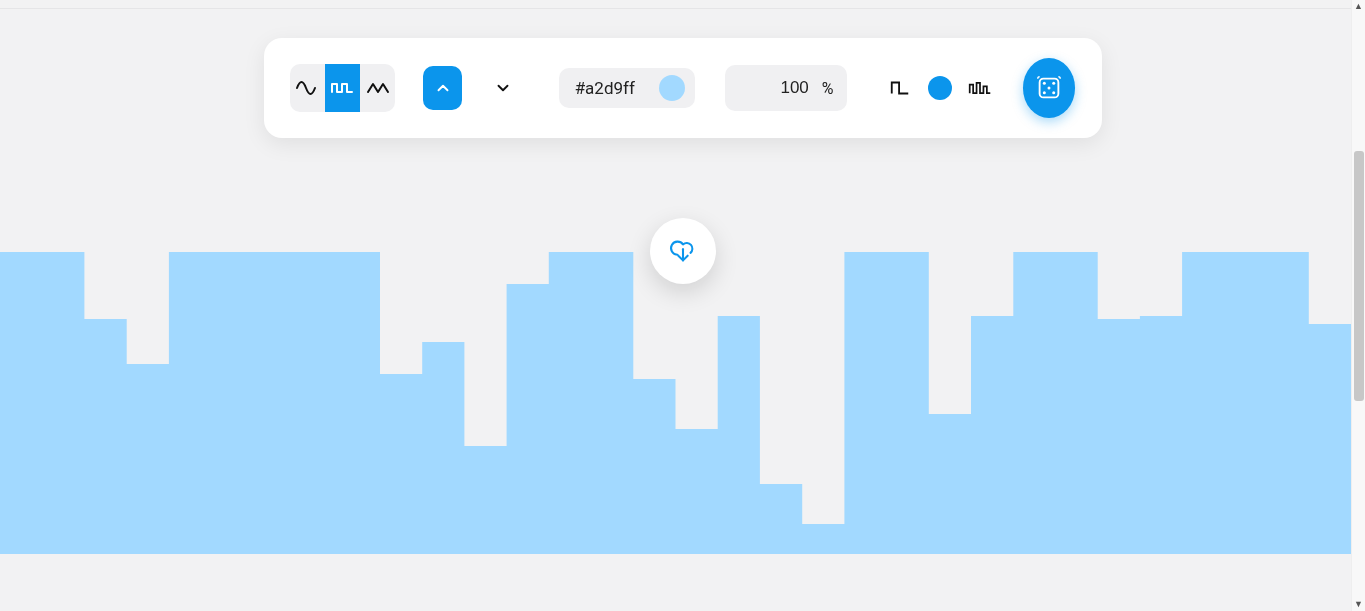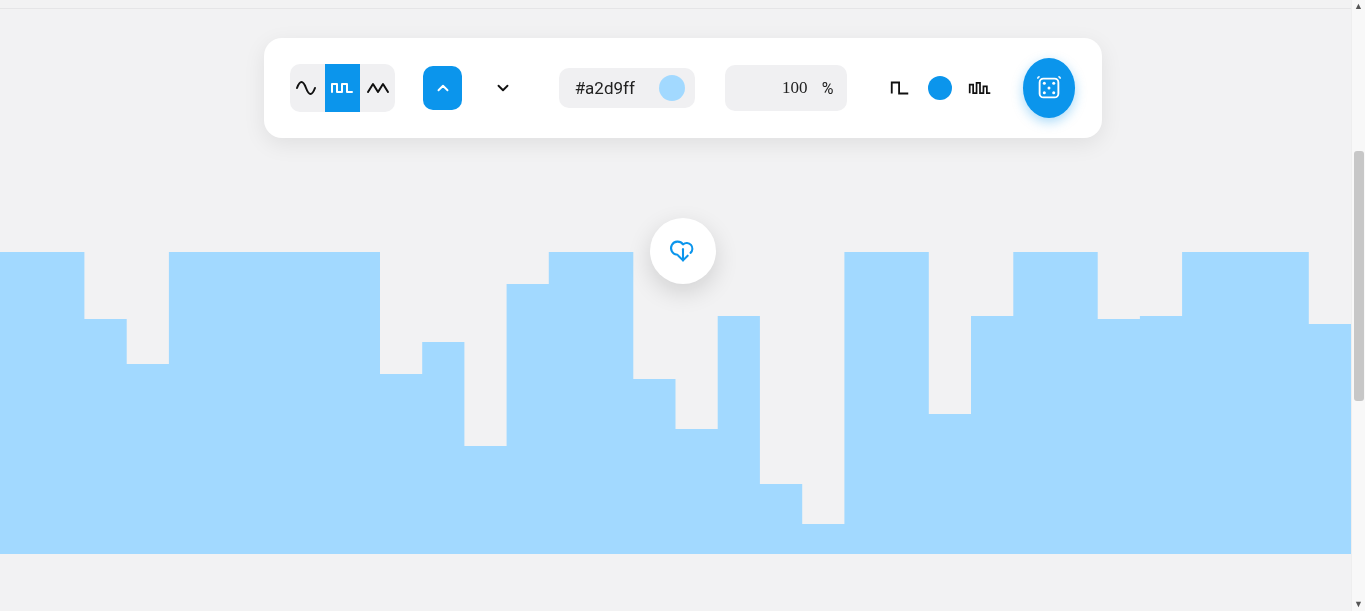--- a/index.html
+++ b/index.html
@@ -120,21 +120,21 @@
     display:flex; align-items:center;
     padding: 0 14px;
     gap: 10px;
     margin-left: 8px;
   }
   .opacity-input {
     border:none; background:transparent;
     font-size: 17px; color:#222;
     width: 34px;
     text-align: center;
-    font-family: Liberation Serif, serif;
+    font-family: Liberation Sans, sans-serif;
     outline:none;
     margin-left:39px;
   }
   .pct { font-size:16px; color:#222; }
 
   .small-icon {
     display:flex; align-items:center; justify-content:center;
     width:28px; height:46px;
     margin-left: 18px;
   }

